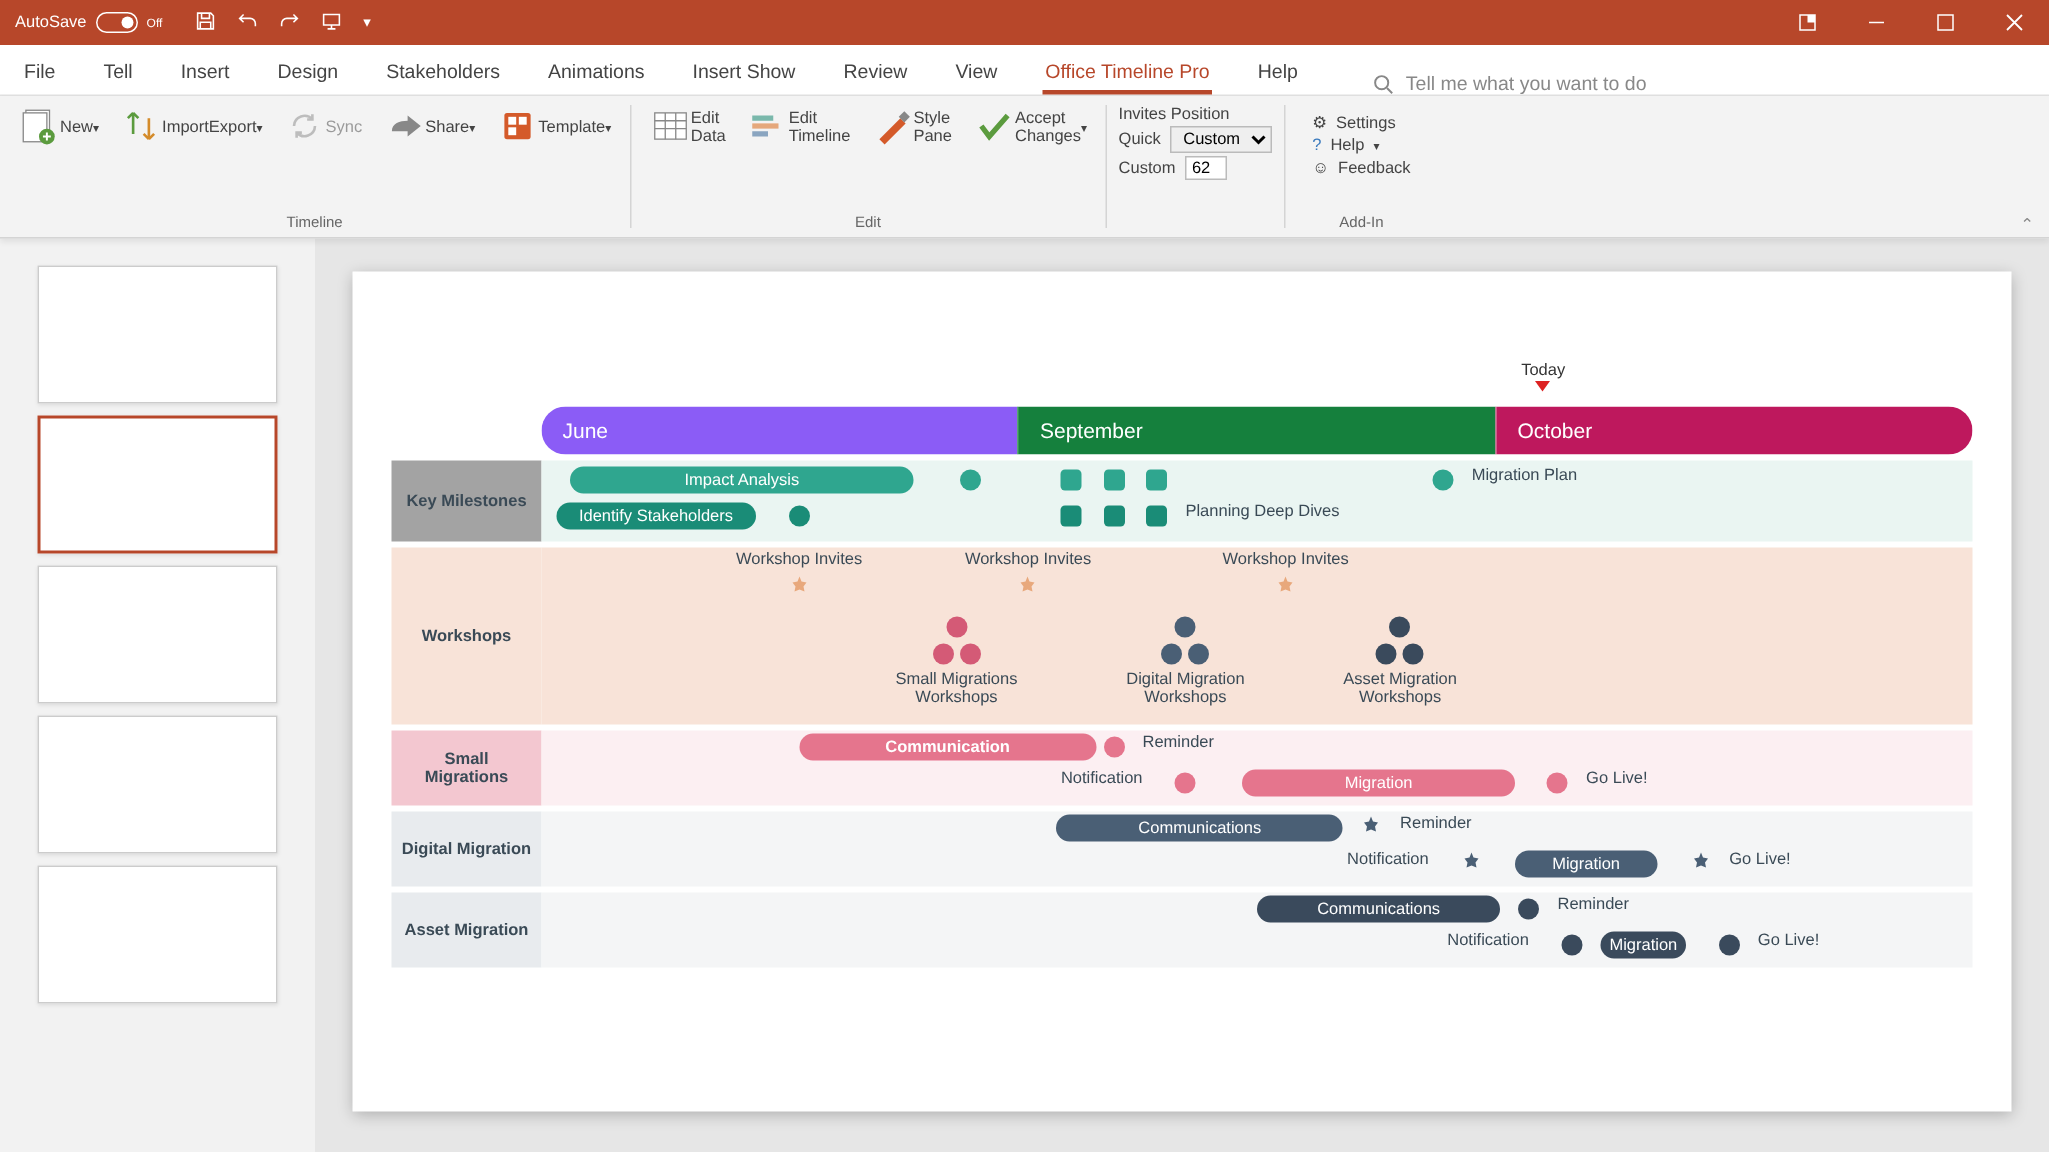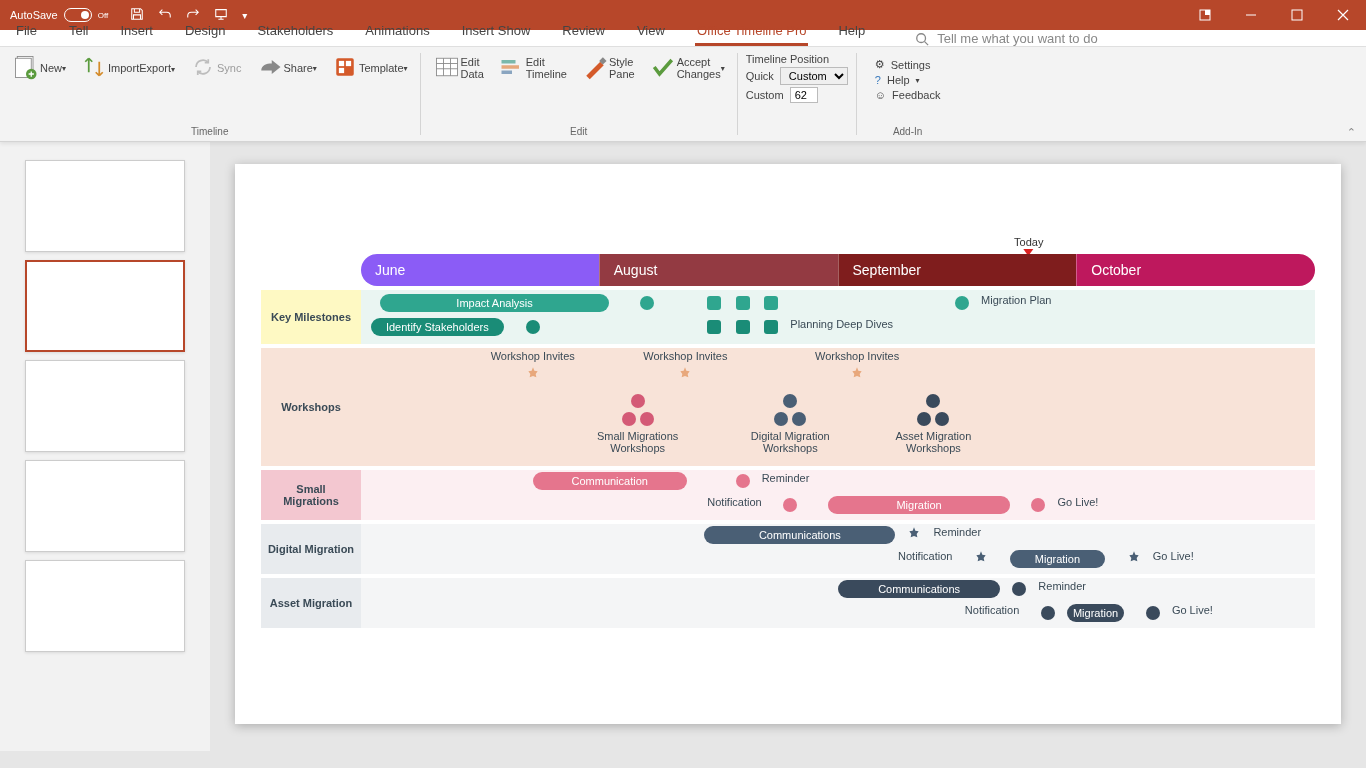--- a/index.html
+++ b/index.html
@@ -10,21 +10,21 @@
   .titlebar .left { display: flex; align-items: center; gap: 10px; padding-left: 10px; }
   .autosave { display: flex; align-items: center; gap: 6px; text-align: center; }
   .autosave .pill { width: 28px; height: 14px; border: 1px solid #fff; border-radius: 7px; position: relative; }
   .autosave .pill::after { content:''; width:8px; height:8px; background:#fff; border-radius:50%; position:absolute; right:2px; top:2px; }
   .qat { display: flex; gap: 14px; align-items: center; margin-left: 12px; }
   .qat svg { width: 14px; height: 14px; }
   .titlebar .wincontrols { margin-left: auto; display: flex; }
   .winbtn { width: 46px; height: 30px; display: flex; align-items: center; justify-content: center; }
 
   
-  .menubar { height: 17px; background: #fff; display: flex; align-items: flex-end; padding: 0 14px; gap: 28px; font-size: 13px; color: #444; border-bottom: 1px solid #e1e1e1; }
+  .menubar { height: 34px; background: #fff; display: flex; align-items: flex-end; padding: 0 14px; gap: 28px; font-size: 13px; color: #444; border-bottom: 1px solid #e1e1e1; }
   .menubar .tab { padding: 6px 2px 8px; cursor: pointer; }
   .menubar .tab.active { color: #b7472a; border-bottom: 3px solid #b7472a; padding-bottom: 5px; }
   .menubar .tellme { margin-left: 20px; color: #888; display:flex; align-items:center; gap:8px; }
 
   
   .ribbon { height: 95px; background: #f3f3f3; border-bottom: 1px solid #d4d4d4; box-shadow: 0 2px 4px rgba(0,0,0,0.08); display: flex; position: relative; }
   .rgroup { display: flex; flex-direction: column; align-items: center; padding: 4px 8px 2px; }
   .rgroup .items { display: flex; gap: 6px; align-items: flex-start; }
   .rgroup .glabel { font-size: 10px; color: #666; margin-top: auto; padding-bottom: 2px; }
   .rbtn { display: flex; flex-direction: row; align-items: center; font-size: 11px; color: #444; padding: 2px 4px; }
@@ -69,21 +69,21 @@
   .c-pink { background: #e5758d; }
   .c-pink-d { background: #d45a76; }
   .c-slate { background: #4a5f75; }
   .c-slate-d { background: #3a4a5c; }
   .bg-tealL { background: #eaf5f2; }
   .bg-peach { background: #f8e3d8; }
   .bg-pinkL { background: #fceff2; }
   .bg-pink2 { background: #f3c7d0; }
   .bg-grey { background: #e8ebee; }
   .bg-grey2 { background: #f4f5f6; }
-  .bg-teal { background: #fef9c3; }
+  .bg-teal { background: #a3a3a3; }
 </style>
 </head>
 <body>
 
 <div class="titlebar">
   <div class="left">
     <div class="autosave">
       <span>AutoSave</span>
       <span class="pill"></span>
       <span style="font-size:8px">Off</span>
@@ -235,21 +235,21 @@
           </svg>
         <span style="white-space:pre">Accept
 Changes</span>
           <span style="font-size:8px">▾</span>
       </div>
     </div>
     <div class="glabel">Edit</div>
   </div>
   <div class="rsep"></div>
   <div class="posgroup">
-    <div class="row" style="font-weight:400">Timeline Position</div>
+    <div class="row" style="font-weight:400">Invites Position</div>
     <div class="row">
       <span>Quick</span>
       <select><option>Custom</option></select>
     </div>
     <div class="row">
       <span>Custom</span>
       <input value="62" style="">
     </div>
   </div>
   <div class="rsep"></div>
@@ -278,28 +278,27 @@
   <div class="thumbs">
     <div class="thumb"></div>
     <div class="thumb selected"></div>
     <div class="thumb"></div>
     <div class="thumb"></div>
     <div class="thumb"></div>
   </div>
   <div class="editor">
     <div class="slide">
       <div class="chart" id="chart">
-          <div class="today-marker" style="left: 767.8px; margin-top: 12px;">
+          <div class="today-marker" style="left: 767.8px;">
             <div>Today</div>
             <div class="tri"></div>
           </div>
           <div class="monthbar">
             <div class="m" style="background: #8b5cf6;">June</div>
-            <div class="m" style="background: rgb(147, 58, 66);">August</div>
-            <div class="m" style="background: #7f1d1d;">September</div>
+            <div class="m" style="background: #15803d;">September</div>
             <div class="m" style="background: #be185d;">October</div>
           </div>
           <div class="swim" style="height: 54px;">
             <div class="label bg-teal">Key Milestones</div>
             <div class="lane bg-tealL">
               <div class="bar c-teal" style="left: 19.08px; width: 228.96px; top: 4px;">Impact Analysis</div>
               <div class="bar c-teal-d" style="left: 9.54px; width: 133.56px; top: 28px;">Identify Stakeholders</div>
               <div class="dot c-teal-d" style="left: 171.72px; top: 30px;"></div>
               <div class="dot c-teal" style="left: 286.2px; top: 6px;"></div>
               <div class="sq c-teal" style="left: 352.98px; top: 6px;"></div>
@@ -359,21 +358,21 @@
                   <span class="c-slate-d" style="width:14px;height:14px;border-radius:50%;display:inline-block"></span>
                 </div>
               </div>
               <div class="txt" style="top: 82px; white-space: pre; left: 572.4px; transform: translateX(-50%); text-align: center;">Asset Migration
 Workshops</div>
             </div>
           </div>
           <div class="swim" style="height: 50px;">
             <div class="label bg-pink2">Small Migrations</div>
             <div class="lane bg-pinkL">
-              <div class="bar c-pink" style="left: 171.72px; width: 154px; top: 2px;">Communication</div>
+              <div class="bar c-pink" style="left: 171.72px; width: 198px; top: 2px; font-weight: bold;">Communication</div>
               <div class="dot c-pink" style="left: 381.6px; top: 4px;"></div>
               <div class="txt" style="top: 2px; white-space: pre; left: 400.68px;">Reminder</div>
               <div class="txt" style="top: 26px; white-space: pre; right: 553.32px;">Notification</div>
               <div class="dot c-pink" style="left: 429.3px; top: 28px;"></div>
               <div class="bar c-pink" style="left: 467.46px; width: 181.26px; top: 26px;">Migration</div>
               <div class="dot c-pink" style="left: 677.34px; top: 28px;"></div>
               <div class="txt" style="top: 26px; white-space: pre; left: 696.42px;">Go Live!</div>
             </div>
           </div>
           <div class="swim" style="height: 50px;">

